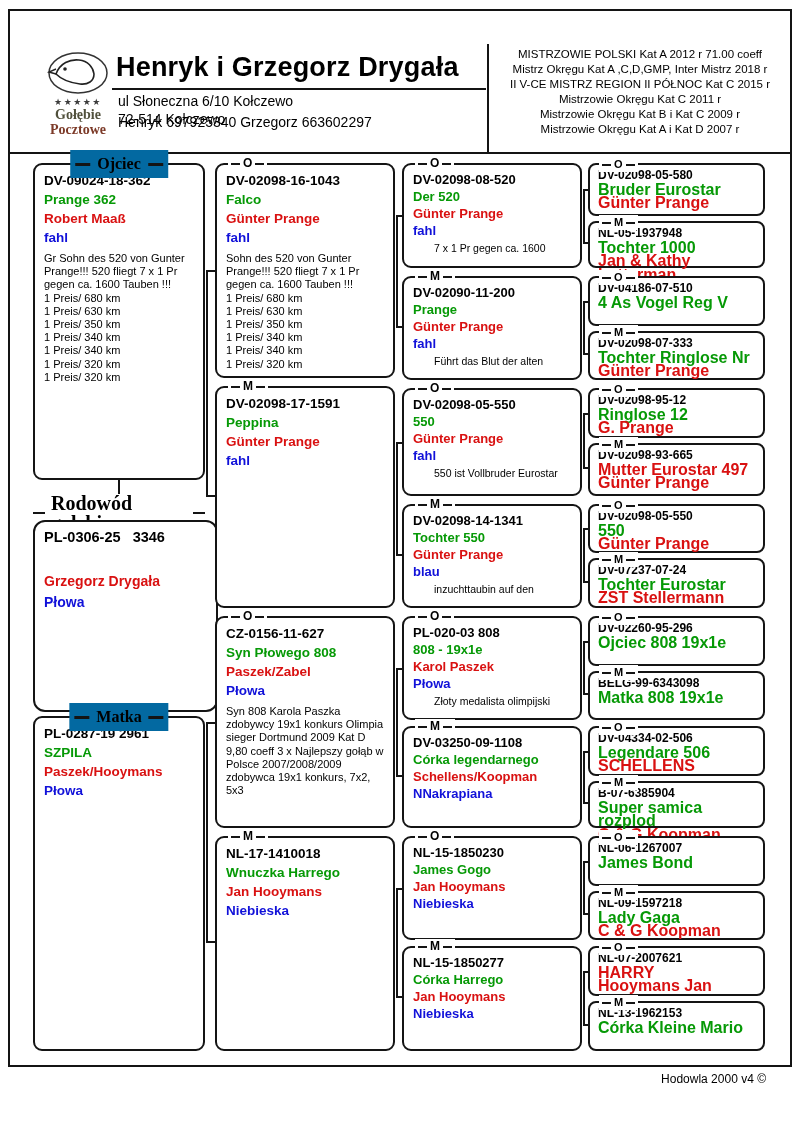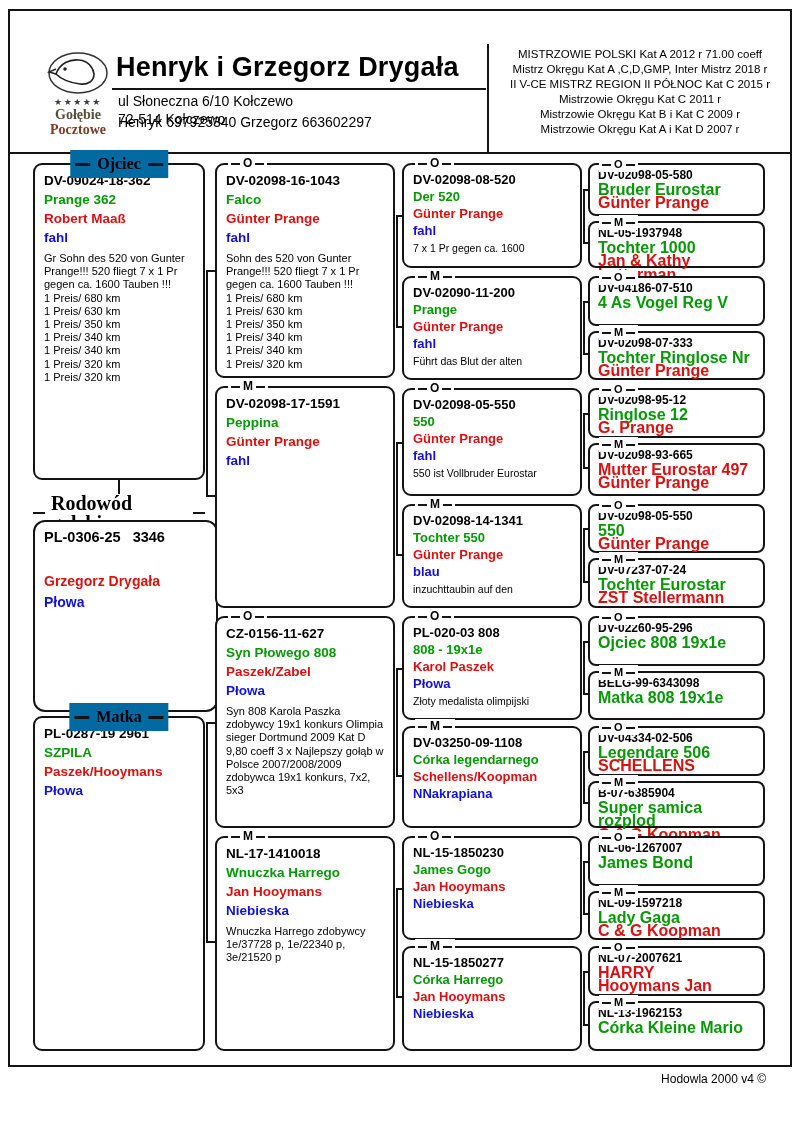--- a/index.html
+++ b/index.html
@@ -35,21 +35,21 @@
   .ped-lbl::before,.ped-lbl::after{content:"";width:13px;border-top:2.5px solid var(--ink,#141414);}
 
   .l-ring{font-weight:bold;font-size:13.5px;line-height:19px;}
   .l-name{font-weight:bold;font-size:13.5px;line-height:19px;color:var(--green,#069906);}
   .l-breeder{font-weight:bold;font-size:13.5px;line-height:19px;color:var(--red,#d91111);}
   .l-color{font-weight:bold;font-size:13.5px;line-height:19px;color:var(--blue,#1111d9);}
   .l-desc{font-size:11px;line-height:13.2px;margin-top:5px;white-space:pre-line;}
   .red-name{color:var(--red,#d91111) !important;}
 
   .g3 .l-ring,.g3 .l-name,.g3 .l-breeder,.g3 .l-color{font-size:13px;line-height:17px;}
-  .g3 .l-desc{font-size:10.5px;line-height:12.5px;margin-top:3px;}
+  .g3 .l-desc{font-size:10.5px;line-height:12.5px;margin-top:3px;margin-left:21px;}
   .g4{padding:3px 8px 2px;border-radius:8px;}
   .g4 .l-ring{font-size:12px;line-height:14.5px;}
   .g4 .l-name,.g4 .l-breeder{font-size:16px;line-height:13.5px;}
   .g4 .tag{top:-8px;left:9px;font-size:11px;}
   .ped-box .l-ring{font-size:14.5px;margin-bottom:24px;}
   .ped-box .l-breeder,.ped-box .l-color{font-size:14px;line-height:21px;}
 
   
   .p-f{left:33px;top:163px;width:172px;height:317px;}
   .p-s{left:33px;top:520px;width:185px;height:192px;border-radius:12px;}
@@ -184,21 +184,20 @@
     <div class="l-breeder">Paszek/Zabel</div>
     <div class="l-color">Płowa</div>
     <div class="l-desc">Syn 808 Karola Paszka zdobywcy 19x1 konkurs Olimpia sieger Dortmund 2009 Kat D 9,80 coeff 3 x Najlepszy gołąb w Polsce 2007/2008/2009 zdobywca 19x1 konkurs, 7x2, 5x3</div>
   </div>
   <div class="bx g2 p2-4">
     <div class="tag">M</div>
     <div class="l-ring">NL-17-1410018</div>
     <div class="l-name">Wnuczka Harrego</div>
     <div class="l-breeder">Jan Hooymans</div>
     <div class="l-color">Niebieska</div>
-    <div class="l-desc">Wnuczka Harrego zdobywcy 1e/37728 p, 1e/22340 p, 3e/21520 p</div>
   </div>
 
   <div class="bx g3 p3-1">
     <div class="tag">O</div>
     <div class="l-ring">DV-02098-08-520</div>
     <div class="l-name">Der 520</div>
     <div class="l-breeder">Günter Prange</div>
     <div class="l-color">fahl</div>
     <div class="l-desc">7 x 1 Pr gegen ca. 1600</div>
   </div>

